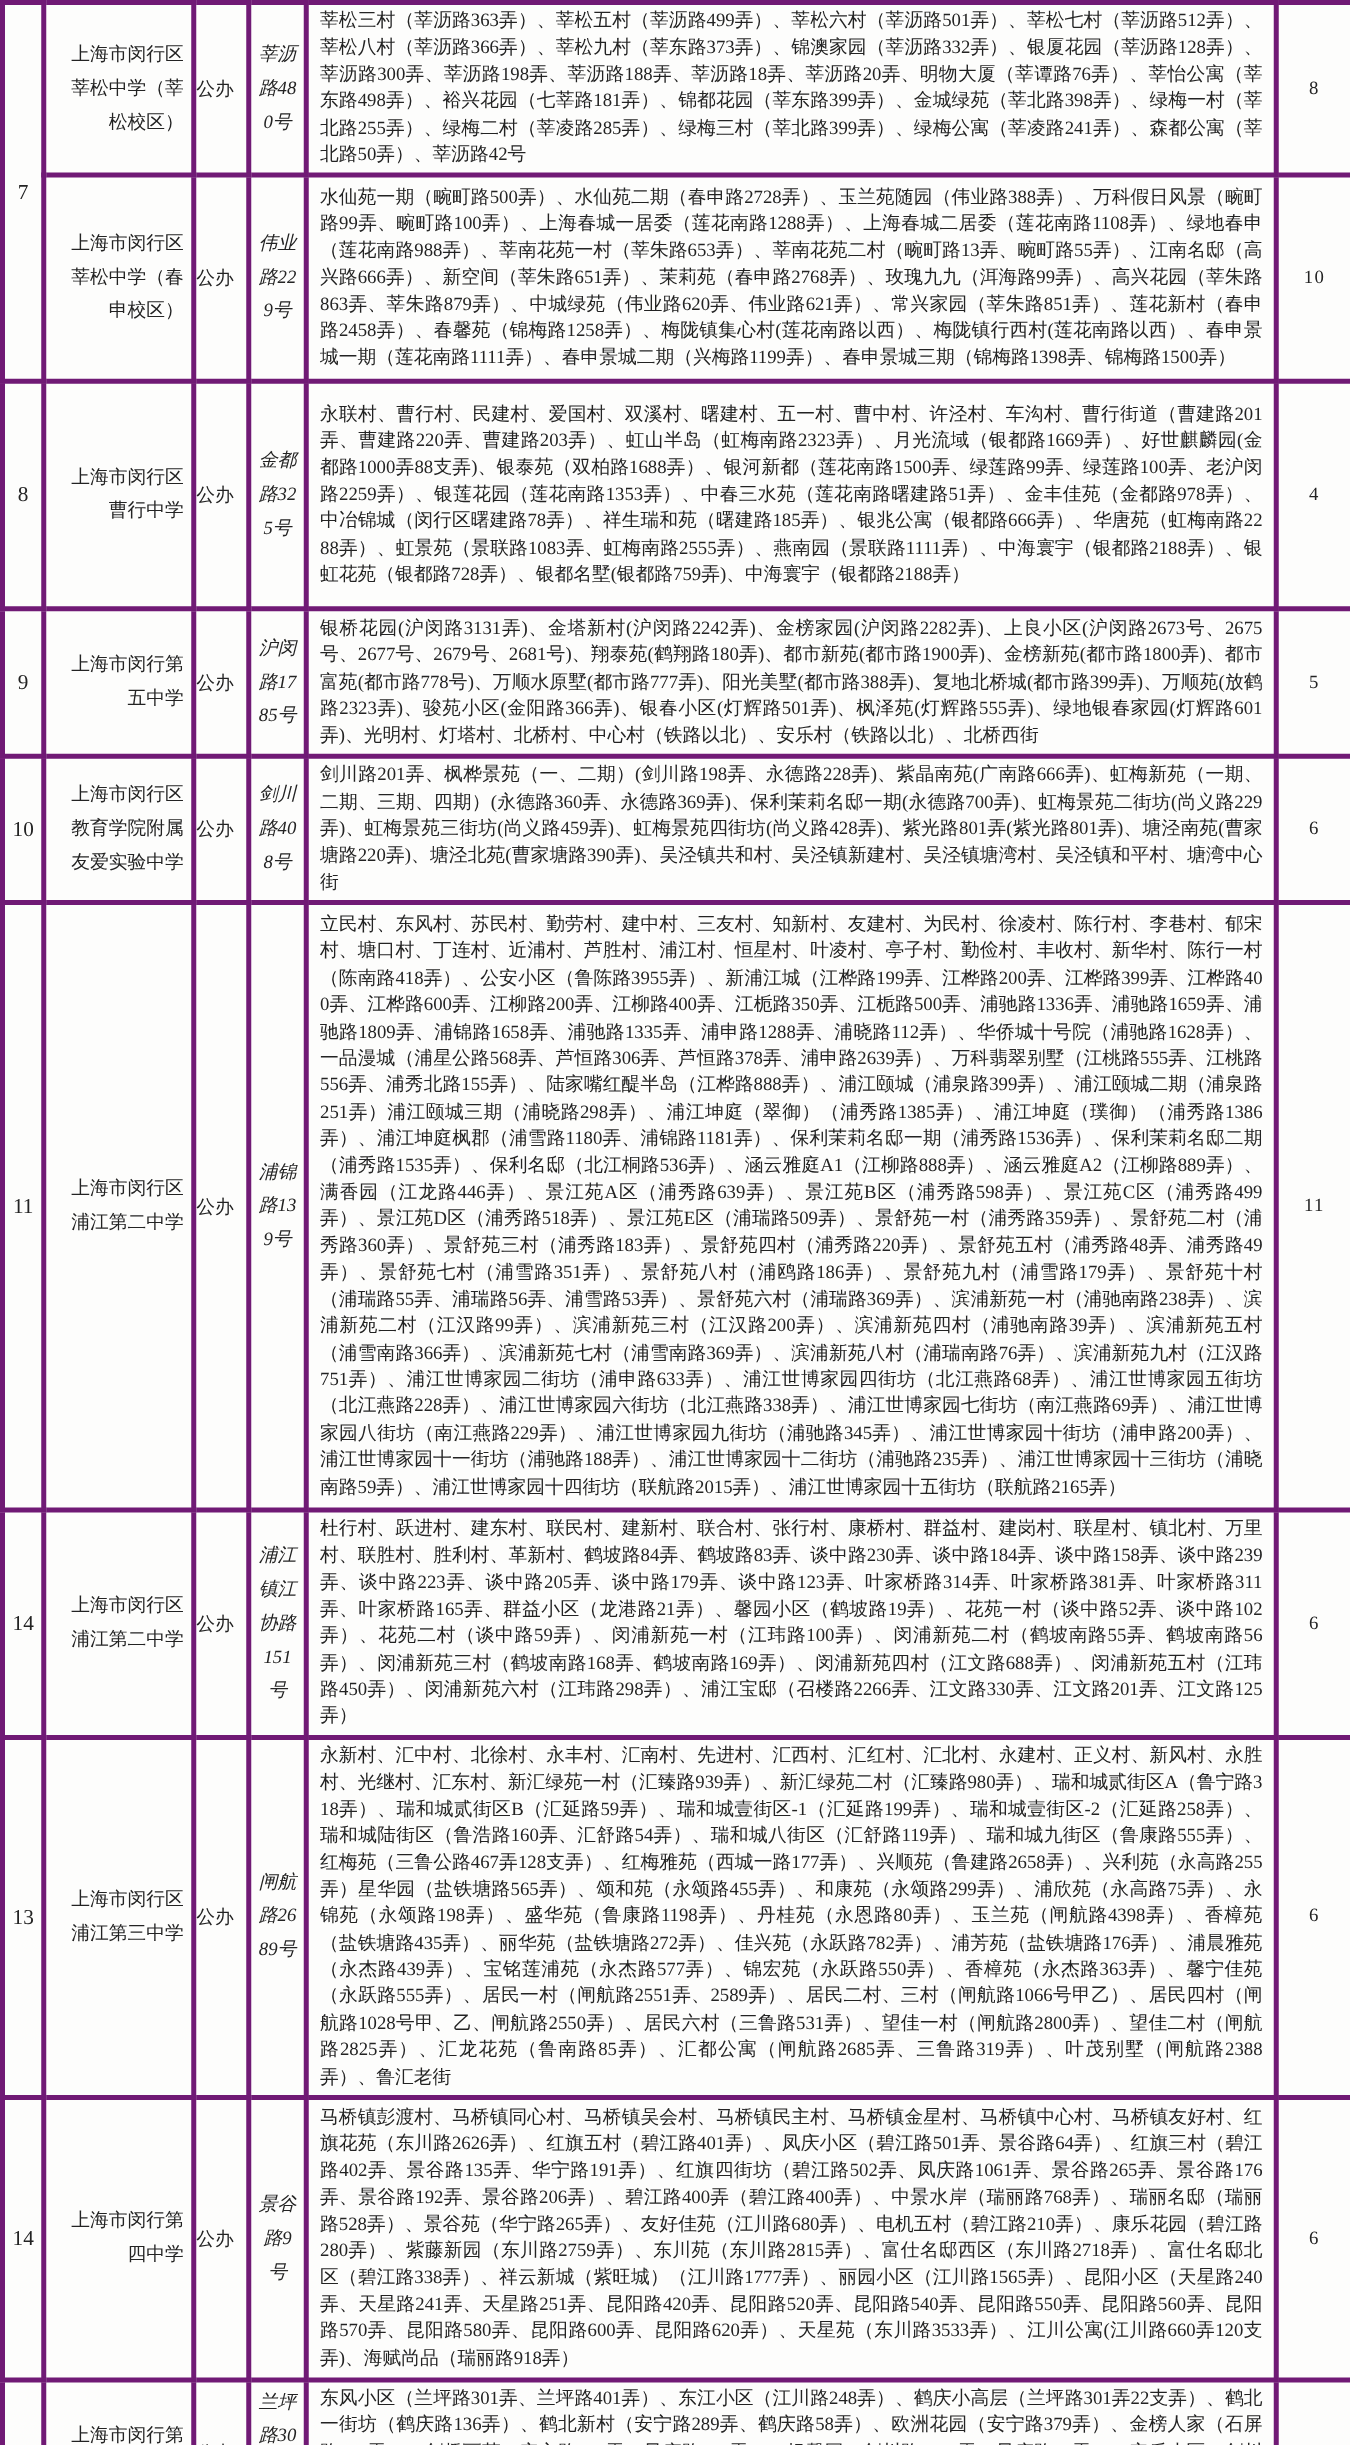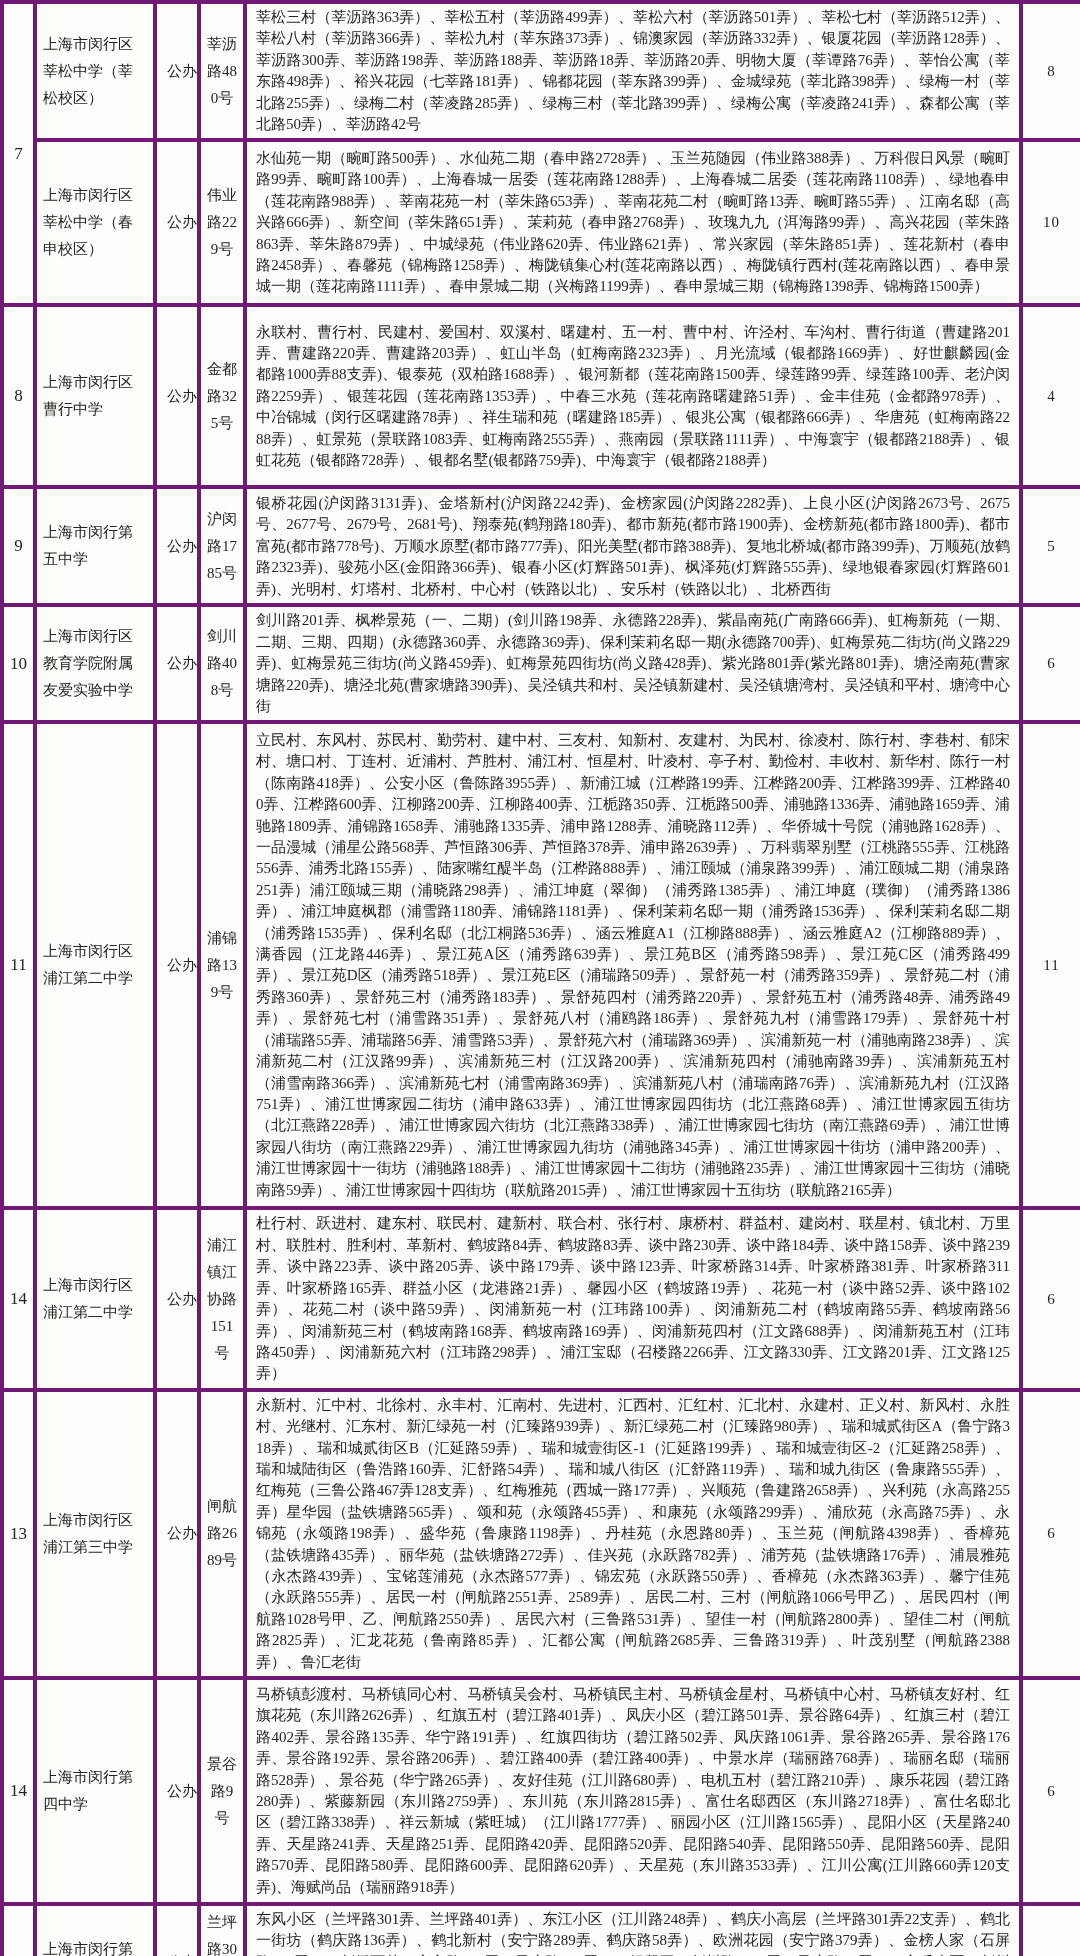--- a/index.html
+++ b/index.html
@@ -1,23 +1,23 @@
 <!DOCTYPE html>
 <html lang="zh"><head>
 <meta charset="utf-8">
 <style>
   html,body{margin:0;padding:0;background:#fbfbfa;}
   .page{width:1080px;}
   table{border-collapse:collapse;width:1080px;table-layout:fixed;
         font-family:"Liberation Serif","DejaVu Serif",serif;color:#232323;background:#fdfdfc;}
   td{border:4px solid #701a75;vertical-align:middle;overflow:hidden;}
   td.no{text-align:center;font-size:17px;padding:0;}
-  td.school{text-align:left;font-size:15px;line-height:27px;padding:2px 6px;}
-  td.type{text-align:right;font-size:15px;padding:0;margin-left:14px;}
-  td.addr{text-align:center;font-size:15px;line-height:27px;padding:2px 5px;word-break:break-all;}
+  td.school{text-align:right;font-size:15px;line-height:27px;padding:2px 6px;}
+  td.type{text-align:left;font-size:15px;padding:0;margin-left:14px;}
+  td.addr{text-align:center;font-size:15px;line-height:27px;padding:2px 5px;word-break:break-all;font-style:italic;}
   td.areas{font-size:15px;line-height:21.4px;text-align:justify;padding:3px 9px;word-break:break-all;}
   td.count{text-align:center;font-size:15px;letter-spacing:1px;padding:0;}
   tr.r7a{height:133px;} tr.r7b{height:165px;} tr.r8{height:182px;} tr.r9{height:118px;}
   tr.r10{height:108px;} tr.r11{height:486px;} tr.r12{height:161px;} tr.r13{height:269px;}
   tr.r14{height:226px;} tr.r15{height:108px;}
 </style>
 </head>
 <body>
 
 <div class="page">

